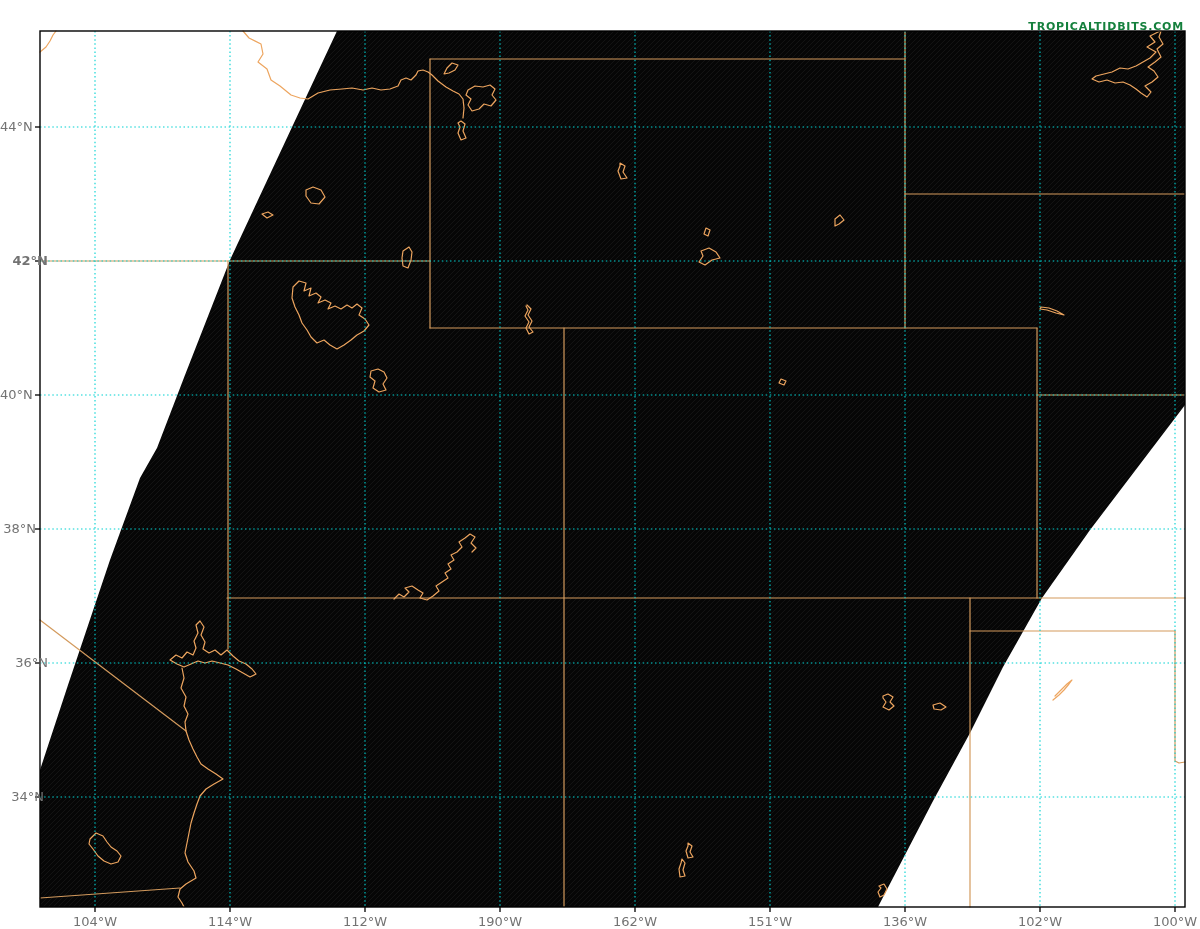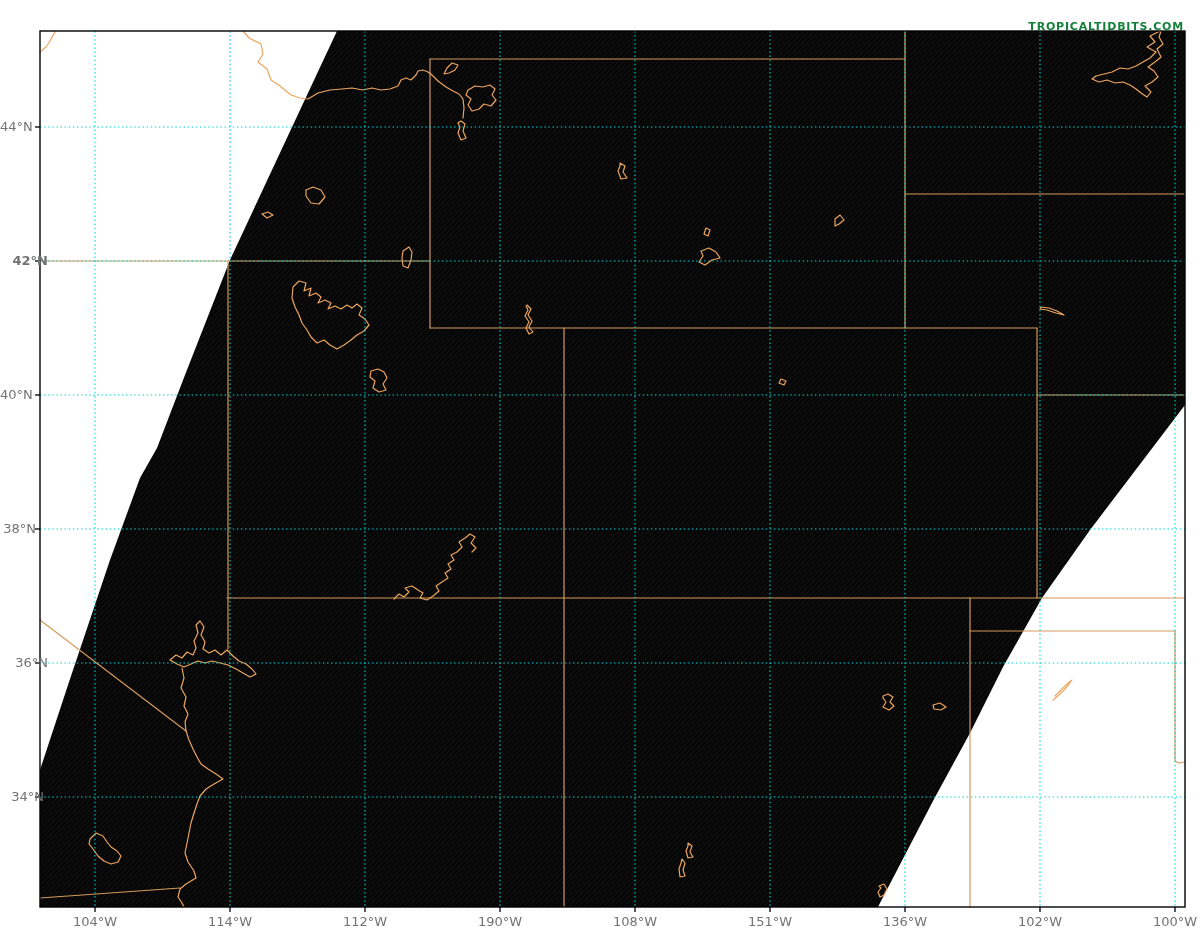--- a/index.html
+++ b/index.html
@@ -110,19 +110,19 @@
       <div class="tick-label lat-label" style="left: 0px; top: 387px; width: 24px;">40°N</div>
       <div class="tick-label lat-label" style="left: 0px; top: 521px; width: 36px;">38°N</div>
       <div class="tick-label lat-label" style="left: 0px; top: 655px; width: 48px;">36°N</div>
       <div class="tick-label lat-label" style="left: 0px; top: 789px; width: 44px;">34°N</div>
     </div>
   <div id="lon-labels">
       <div class="tick-label lon-label" style="left: 63px; top: 914px;">104°W</div>
       <div class="tick-label lon-label" style="left: 198px; top: 914px;">114°W</div>
       <div class="tick-label lon-label" style="left: 333px; top: 914px;">112°W</div>
       <div class="tick-label lon-label" style="left: 468px; top: 914px;">190°W</div>
-      <div class="tick-label lon-label" style="left: 603px; top: 914px;">108°W</div>
+      <div class="tick-label lon-label" style="left: 603px; top: 914px;">162°W</div>
       <div class="tick-label lon-label" style="left: 738px; top: 914px;">151°W</div>
       <div class="tick-label lon-label" style="left: 873px; top: 914px;">136°W</div>
       <div class="tick-label lon-label" style="left: 1008px; top: 914px;">102°W</div>
       <div class="tick-label lon-label" style="left: 1143px; top: 914px;">100°W</div>
     </div>
 </div>
 
 </body></html>

